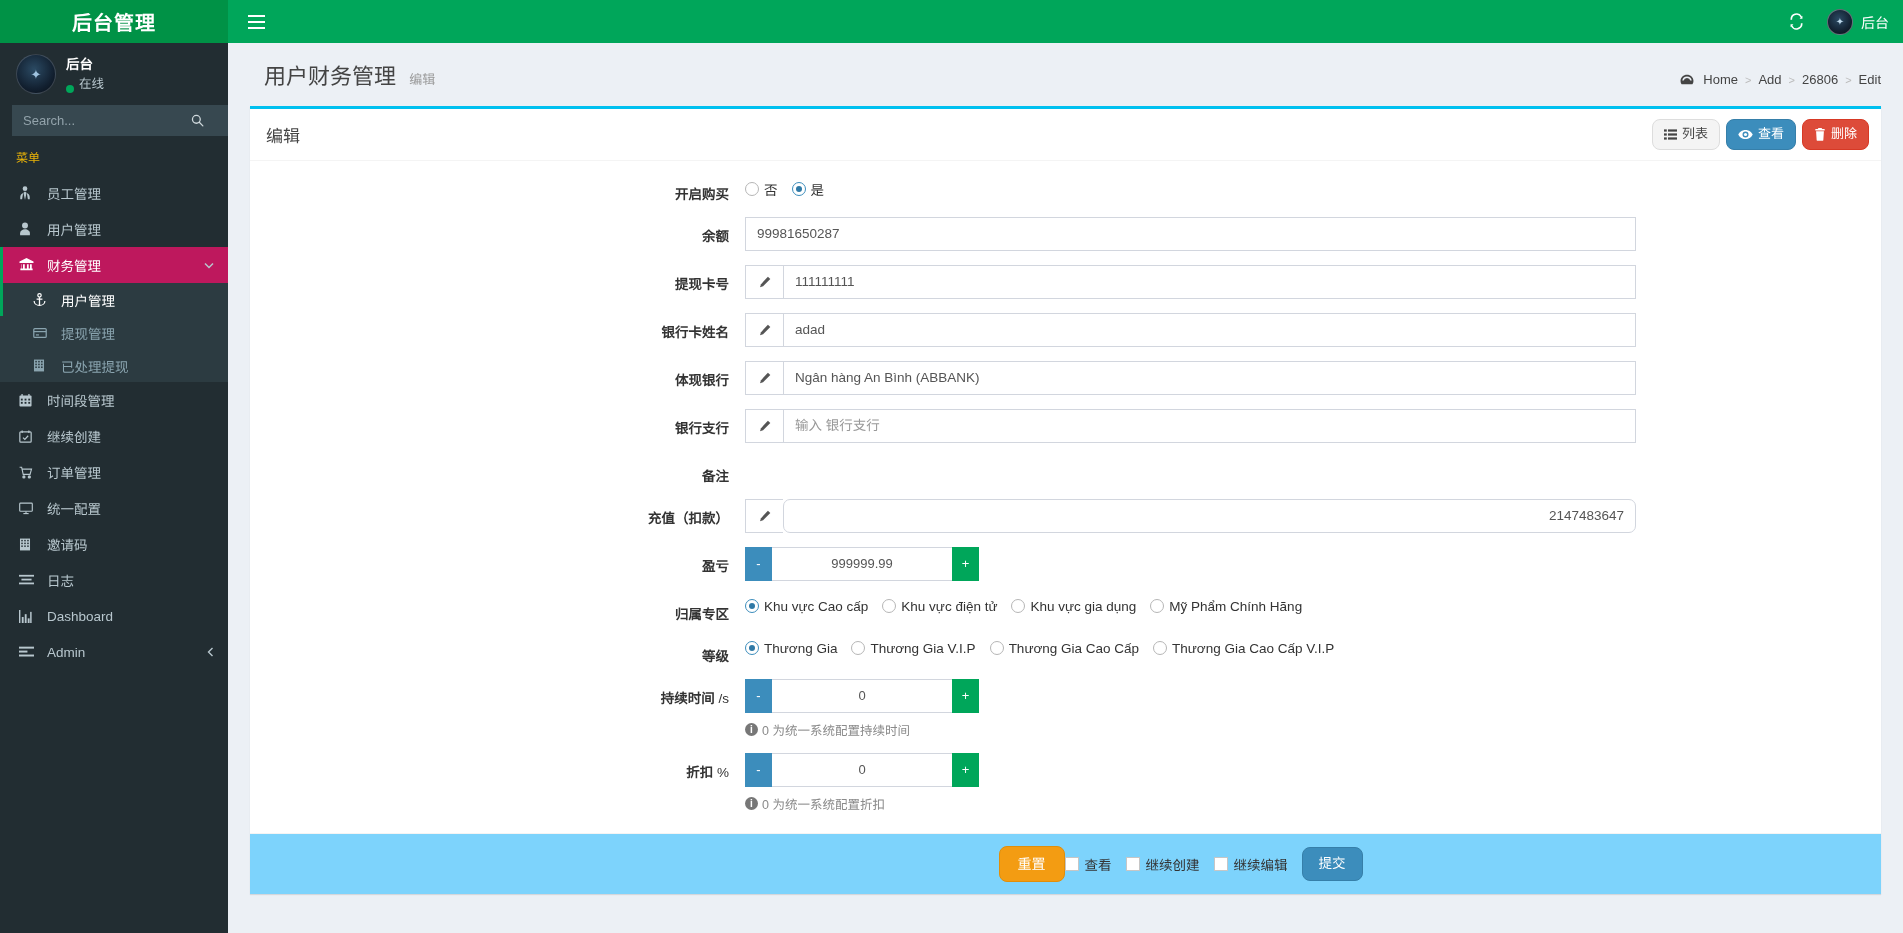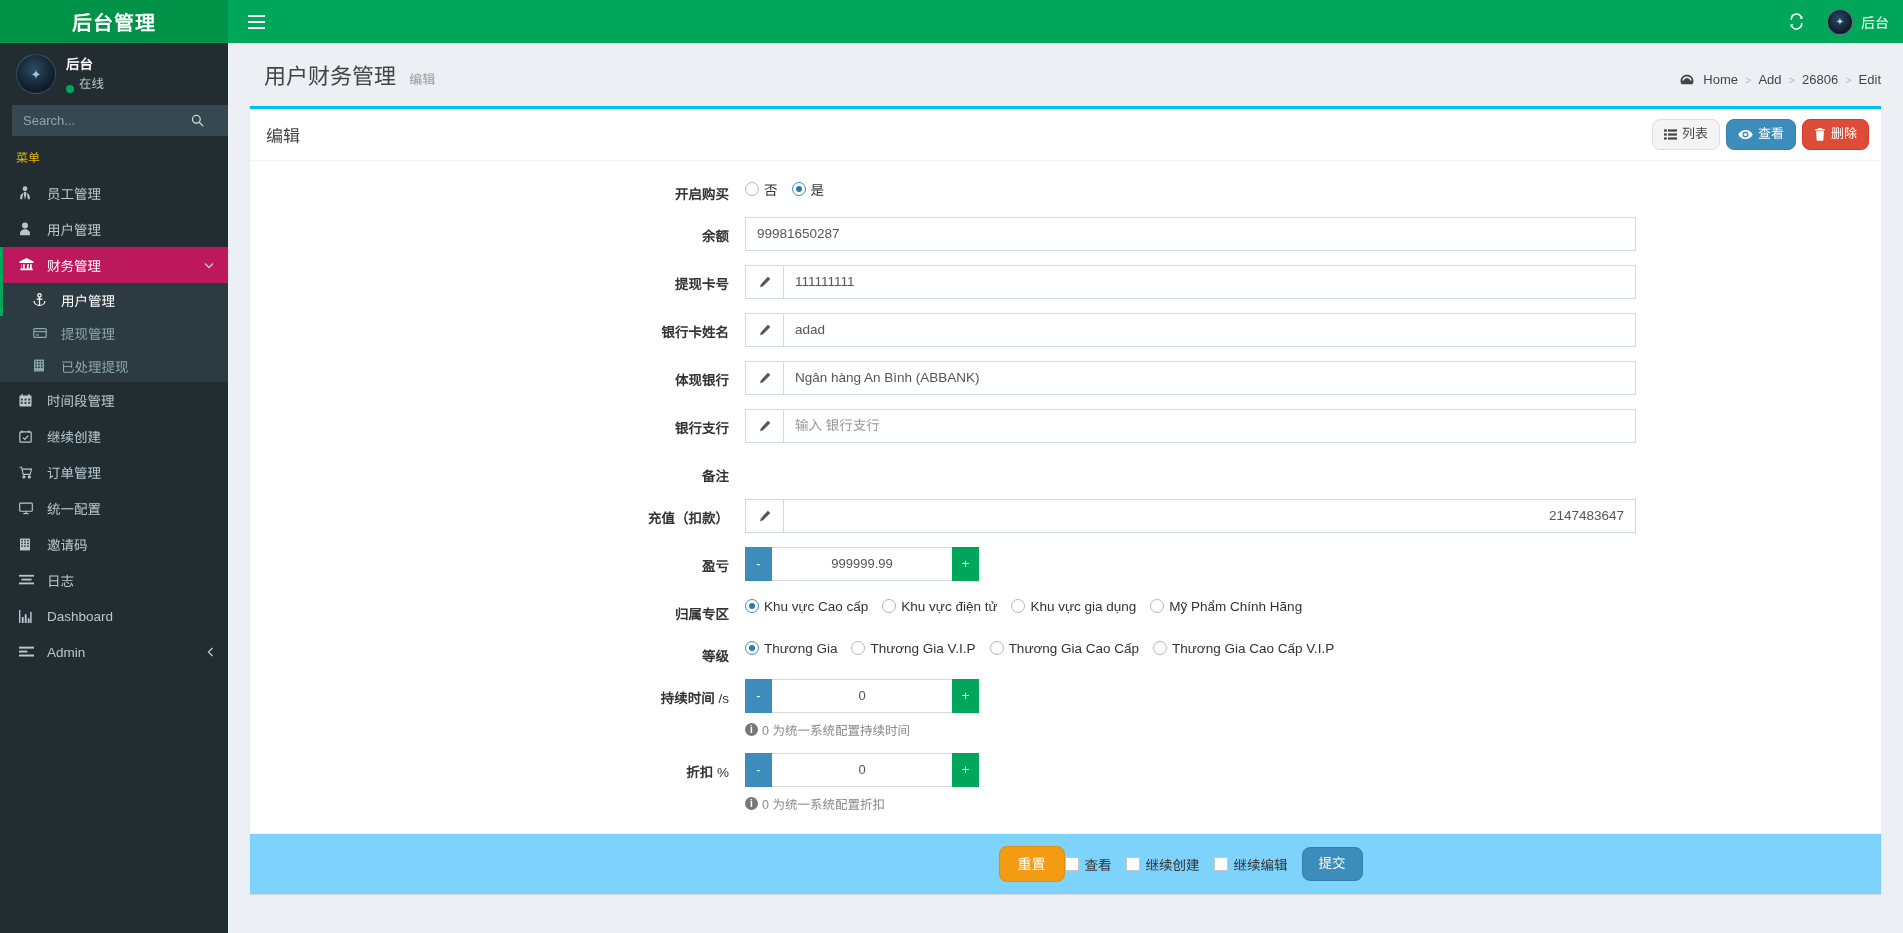--- a/index.html
+++ b/index.html
@@ -160,21 +160,21 @@
     content: ""; position: absolute; left: 3px; top: 3px;
     width: 6px; height: 6px; border-radius: 50%; background: #2f79a6;
   }
 
   .form-control {
     width: 100%; height: 34px; border: 1px solid #d2d6de; border-radius: 0;
     padding: 6px 11px; font-size: 13.5px; color: #555; outline: none;
     font-family: inherit; background: #fff;
   }
   .form-control::placeholder { color: #999; }
-  .form-control.ta-right { text-align: right; }
+  .form-control.ta-right { text-align: right; border-radius: 7px; }
 
   .input-group { display: flex; width: 100%; }
   .input-group-addon {
     width: 38px; flex: 0 0 38px; border: 1px solid #d2d6de; border-right: none;
     background: #fff; display: flex; align-items: center; justify-content: center;
     color: #555; font-size: 12.5px;
   }
   .input-group .form-control { border-left: 1px solid #d2d6de; }
 
   

